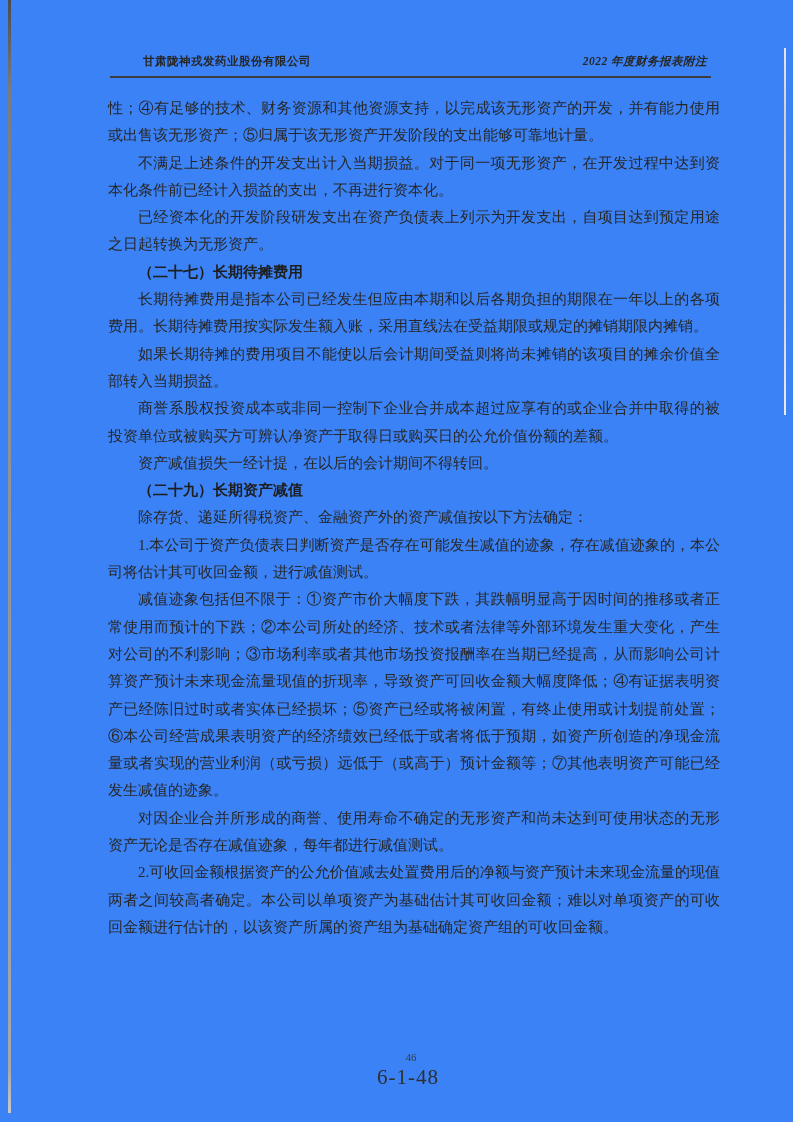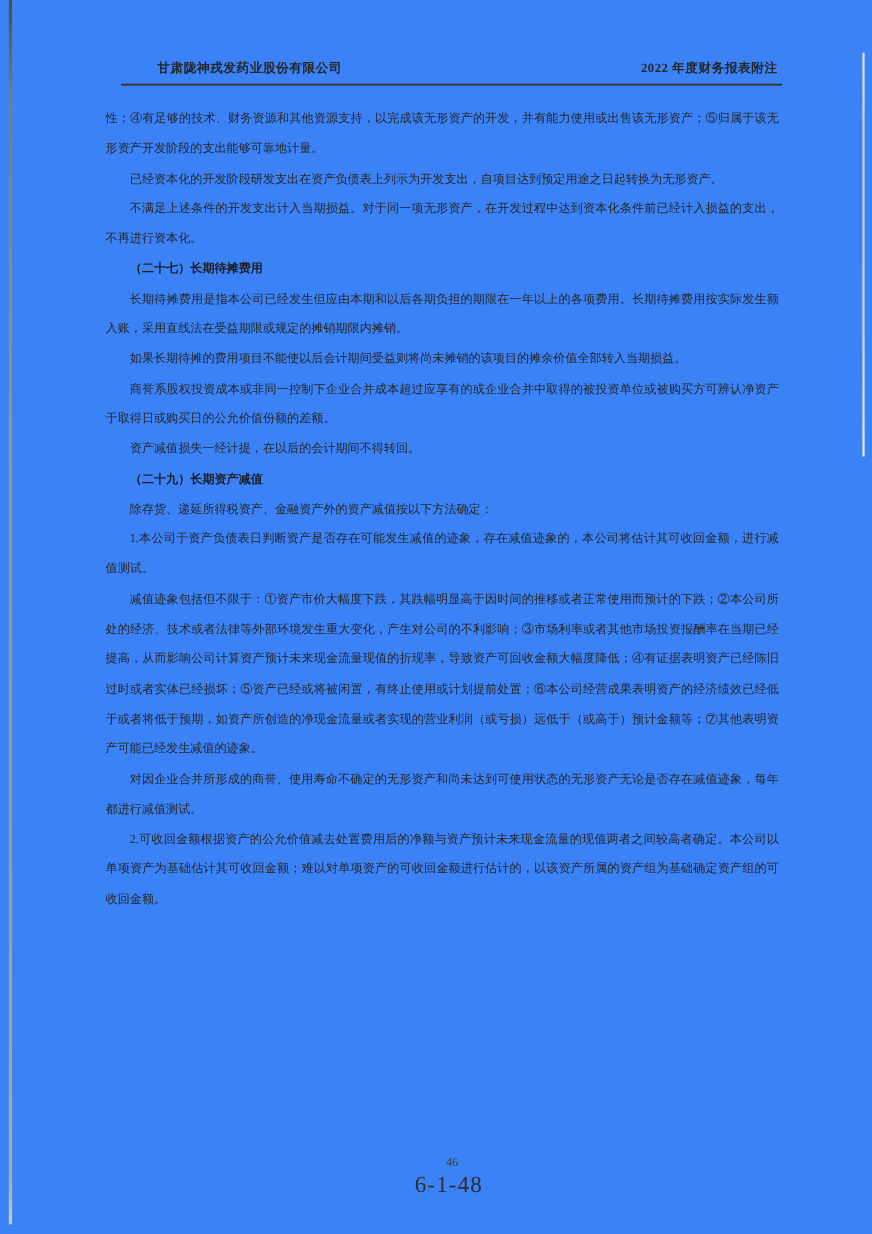--- a/index.html
+++ b/index.html
@@ -26,30 +26,31 @@
   
   .hdr-company {
     position: absolute; left: 143px; top: 54px;
     font-size: 11.5px; font-weight: 600; letter-spacing: 0.5px; color: #262626;
     white-space: nowrap;
   }
   .hdr-title {
     position: absolute; right: 86px; top: 54px;
     font-size: 11.5px; font-weight: 600; letter-spacing: 0.5px; color: #262626;
     white-space: nowrap;
+    font-style: italic;
   }
   .hdr-rule {
     position: absolute; left: 110px; top: 76px; width: 601px; height: 2px;
     background: #3d3d3d;
   }
 
   
   .doc-body {
-    position: absolute; left: 96px; top: 95px; width: 612px;
-    font-size: 11px; line-height: 27.3px;
+    position: absolute; left: 108px; top: 95px; width: 612px;
+    font-size: 15px; line-height: 27.3px;
     text-align: justify;
     color: #272727;
   }
   .doc-body p { margin: 0; text-indent: 2em; }
   .doc-body p.continuation { text-indent: 0; }
   .doc-body p.heading { font-weight: bold; color: #1e1e1e; }
 
   
   .ftr-pagenum {
     position: absolute; left: 411px; top: 1051px; transform: translateX(-50%);
@@ -69,22 +70,22 @@
   <div class="scan-edge-right"></div>
 
   <div class="hdr-company">甘肃陇神戎发药业股份有限公司</div>
 
   <div class="hdr-title">2022 年度财务报表附注</div>
 
   <div class="hdr-rule"></div>
 
   <div class="doc-body">
       <p class="continuation">性；④有足够的技术、财务资源和其他资源支持，以完成该无形资产的开发，并有能力使用或出售该无形资产；⑤归属于该无形资产开发阶段的支出能够可靠地计量。</p>
+      <p class="para">不满足上述条件的开发支出计入当期损益。对于同一项无形资产，在开发过程中达到资本化条件前已经计入损益的支出，不再进行资本化。</p>
       <p class="para">已经资本化的开发阶段研发支出在资产负债表上列示为开发支出，自项目达到预定用途之日起转换为无形资产。</p>
-      <p class="para">不满足上述条件的开发支出计入当期损益。对于同一项无形资产，在开发过程中达到资本化条件前已经计入损益的支出，不再进行资本化。</p>
       <p class="heading">（二十七）长期待摊费用</p>
       <p class="para">长期待摊费用是指本公司已经发生但应由本期和以后各期负担的期限在一年以上的各项费用。长期待摊费用按实际发生额入账，采用直线法在受益期限或规定的摊销期限内摊销。</p>
       <p class="para">如果长期待摊的费用项目不能使以后会计期间受益则将尚未摊销的该项目的摊余价值全部转入当期损益。</p>
       <p class="para">商誉系股权投资成本或非同一控制下企业合并成本超过应享有的或企业合并中取得的被投资单位或被购买方可辨认净资产于取得日或购买日的公允价值份额的差额。</p>
       <p class="para">资产减值损失一经计提，在以后的会计期间不得转回。</p>
       <p class="heading">（二十九）长期资产减值</p>
       <p class="para">除存货、递延所得税资产、金融资产外的资产减值按以下方法确定：</p>
       <p class="para">1.本公司于资产负债表日判断资产是否存在可能发生减值的迹象，存在减值迹象的，本公司将估计其可收回金额，进行减值测试。</p>
       <p class="para">减值迹象包括但不限于：①资产市价大幅度下跌，其跌幅明显高于因时间的推移或者正常使用而预计的下跌；②本公司所处的经济、技术或者法律等外部环境发生重大变化，产生对公司的不利影响；③市场利率或者其他市场投资报酬率在当期已经提高，从而影响公司计算资产预计未来现金流量现值的折现率，导致资产可回收金额大幅度降低；④有证据表明资产已经陈旧过时或者实体已经损坏；⑤资产已经或将被闲置，有终止使用或计划提前处置；⑥本公司经营成果表明资产的经济绩效已经低于或者将低于预期，如资产所创造的净现金流量或者实现的营业利润（或亏损）远低于（或高于）预计金额等；⑦其他表明资产可能已经发生减值的迹象。</p>
       <p class="para">对因企业合并所形成的商誉、使用寿命不确定的无形资产和尚未达到可使用状态的无形资产无论是否存在减值迹象，每年都进行减值测试。</p>

